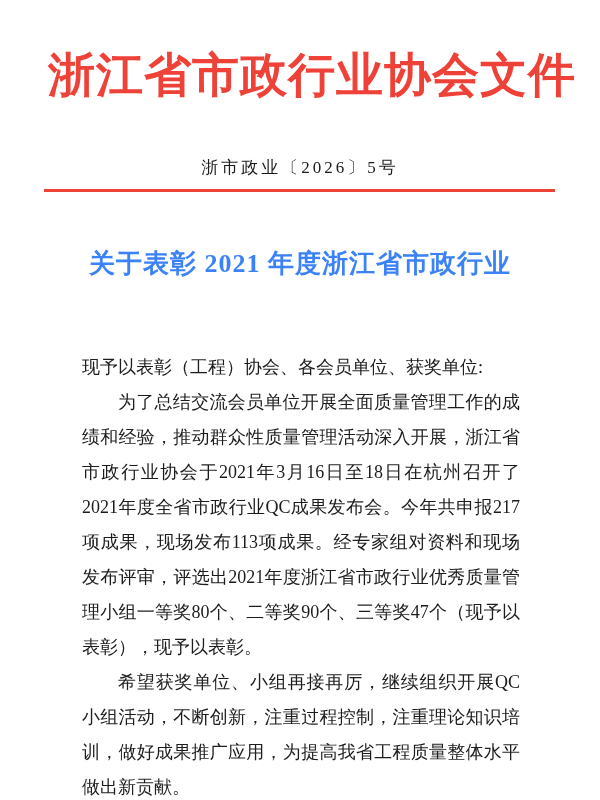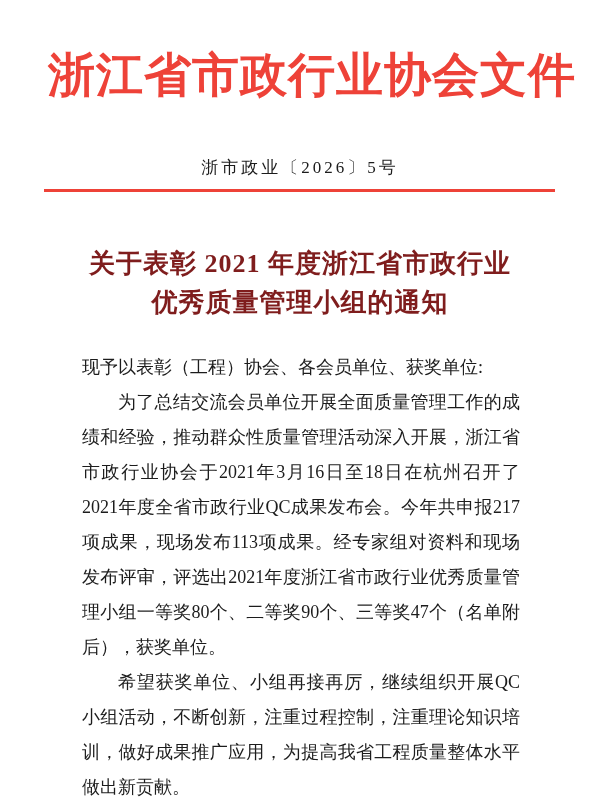--- a/index.html
+++ b/index.html
@@ -48,21 +48,21 @@
   .doc-title {
     position: absolute;
     top: 244px;
     left: 0;
     width: 100%;
     text-align: center;
     font-size: 26px;
     font-weight: bold;
     line-height: 39px;
     letter-spacing: 1px;
-    color: #7f1d1d;
+    color: #3b82f6;
   }
   .body-text {
     position: absolute;
     top: 350px;
     left: 82px;
     width: 438px;
     font-size: 18px;
     line-height: 35px;
     text-align: justify;
     color: var(--ink);
@@ -75,22 +75,21 @@
 <div class="page">
 
   <div class="org-title">浙江省市政行业协会文件</div>
 
   <div class="doc-number">浙市政业〔2026〕5号</div>
 
   <div class="red-rule"></div>
 
   <div class="doc-title">
     <div>关于表彰 2021 年度浙江省市政行业</div>
-    <div>优秀质量管理小组的通知</div>
   </div>
 
   <div class="body-text">
     <p class="salutation">现予以表彰（工程）协会、各会员单位、获奖单位:</p>
-    <p class="para">为了总结交流会员单位开展全面质量管理工作的成绩和经验，推动群众性质量管理活动深入开展，浙江省市政行业协会于2021年3月16日至18日在杭州召开了2021年度全省市政行业QC成果发布会。今年共申报217项成果，现场发布113项成果。经专家组对资料和现场发布评审，评选出2021年度浙江省市政行业优秀质量管理小组一等奖80个、二等奖90个、三等奖47个（名单附后），获奖单位。</p>
+    <p class="para">为了总结交流会员单位开展全面质量管理工作的成绩和经验，推动群众性质量管理活动深入开展，浙江省市政行业协会于2021年3月16日至18日在杭州召开了2021年度全省市政行业QC成果发布会。今年共申报217项成果，现场发布113项成果。经专家组对资料和现场发布评审，评选出2021年度浙江省市政行业优秀质量管理小组一等奖80个、二等奖90个、三等奖47个（现予以表彰），现予以表彰。</p>
     <p class="para">希望获奖单位、小组再接再厉，继续组织开展QC小组活动，不断创新，注重过程控制，注重理论知识培训，做好成果推广应用，为提高我省工程质量整体水平做出新贡献。</p>
   </div>
 
 </div>
 
 </body></html>

